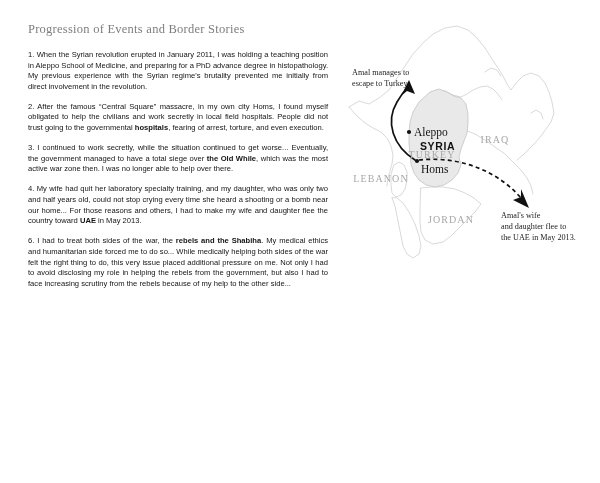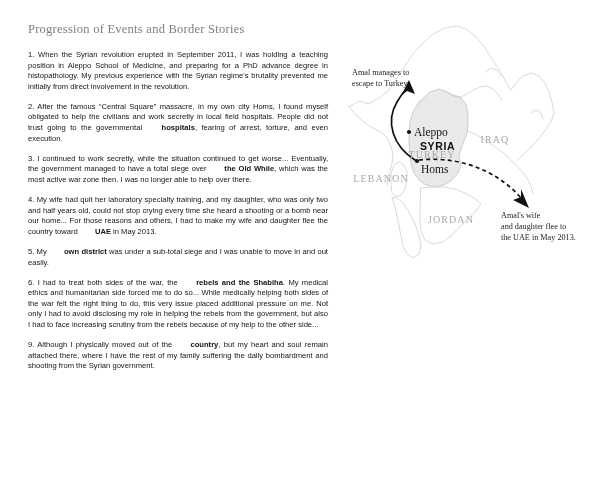--- a/index.html
+++ b/index.html
@@ -42,21 +42,21 @@
   .para {
     font-family: "Liberation Sans", sans-serif;
     font-size: 7.6px;
     line-height: 10.6px;
     color: #141414;
     text-align: justify;
     margin: 0 0 9.5px 0;
     -webkit-hyphens: none;
     hyphens: none;
   }
-  .para b { font-weight: 700; margin-left: 15px; }
+  .para b { font-weight: 700; }
 
   
   #map-panel {
     position: absolute;
     left: 335px;
     top: 10px;
     width: 262px;
     height: 270px;
   }
   #map-svg { display: block; }
@@ -113,27 +113,25 @@
   .city-dot { fill: #111111; }
 </style>
 </head>
 <body>
 
 <div id="page">
 
   <div id="text-col">
     <h1 id="doc-title">Progression of Events and Border Stories</h1>
 
-    <p class="para">1. When the Syrian revolution erupted in September 2011, I was holding a teaching position in Aleppo School of Medicine, and preparing for a PhD advance degree in histopathology. My previous experience with the Syrian regime's brutality prevented me initially from direct involvement in the revolution.</p>
+    <p class="para">1. When the Syrian revolution erupted in January 2011, I was holding a teaching position in Aleppo School of Medicine, and preparing for a PhD advance degree in histopathology. My previous experience with the Syrian regime's brutality prevented me initially from direct involvement in the revolution.</p>
     <p class="para">2. After the famous  “Central Square” massacre, in my own city Homs, I found myself obligated to help the civilians and work secretly in local field hospitals. People did not trust going to the governmental <b>hospitals</b>, fearing of arrest, torture, and even execution.</p>
     <p class="para">3. I continued to work secretly, while the situation continued to get worse... Eventually, the government managed to have a total siege over <b>the Old While</b>, which was the most active war zone then. I was no longer able to help over there.</p>
     <p class="para">4. My wife had quit her laboratory specialty training, and my daughter, who was only two and half years old, could not stop crying every time she heard a shooting or a bomb near our home... For those reasons and others, I had to make my wife and daughter flee the country toward <b>UAE</b> in May 2013.</p>
-    <p class="para">5. My <b>own district</b> was under a sub-total siege and I was unable to move in and out easily.</p>
     <p class="para">6. I had to treat both sides of the war, the <b>rebels and the Shabiha</b>. My medical ethics and humanitarian side forced me to do so... While medically helping both sides of the war felt the right thing to do, this very issue placed additional pressure on me. Not only I had to avoid disclosing my role in helping the rebels from the government, but also I had to face increasing scrutiny from the rebels because of my help to the other side...</p>
-    <p class="para">9. Although I physically moved out of the <b>country</b>, but my heart and soul remain attached there, where I have the rest of my family suffering the daily bombardment and shooting from the Syrian government.</p>
   </div>
 
   <div id="map-panel">
     <svg id="map-svg" width="262" height="270" viewBox="0 0 262 270" xmlns="http://www.w3.org/2000/svg">
 
       <path class="border-line" d="M14 97 L24 91 L34 94 L44 88 L54 80 L62 68 L70 56 L78 44 L88 33 L98 24 L110 18
            L122 16 L133 20 L142 28 L150 38 L157 49 L163 58 L168 66 L172 74 L176 80
            L182 72 L188 66 L196 63 L204 66 L210 73 L214 82 L217 92 L219 103
            L216 112 L211 119 L206 126 L200 133 L194 139 L188 145 L182 150"></path>
 

